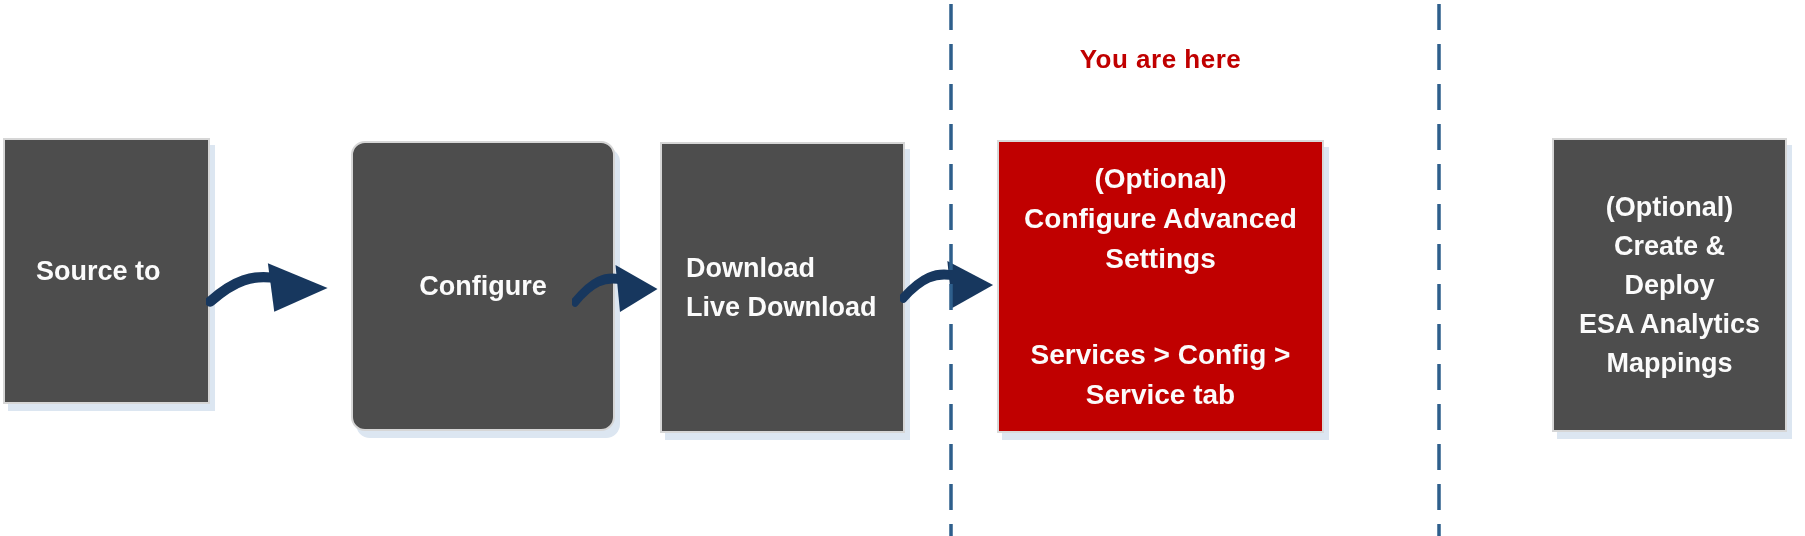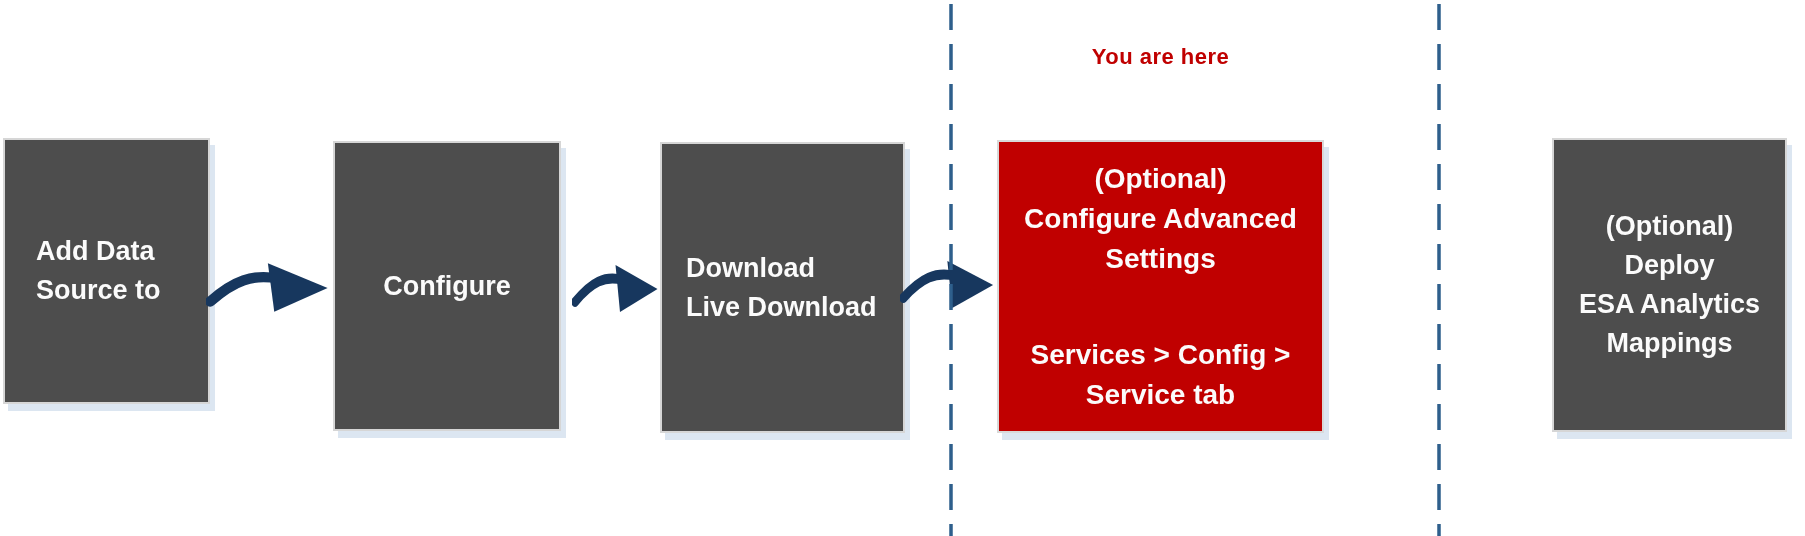--- a/index.html
+++ b/index.html
@@ -14,42 +14,41 @@
     color:#fbfbfb;font-size:27px;line-height:39px;
     display:flex;flex-direction:column;justify-content:center;
   }
   .step-box.align-left{align-items:flex-start;}
   .step-box.align-center{align-items:center;text-align:center;}
   .step-box.red{background:#C00000;border-color:#d9d9d9;font-size:28px;line-height:40px;}
   .group{display:flex;flex-direction:column;align-items:center;}
   .group.gap{margin-top:56px;}
   .you-are-here{
     position:absolute;left:997px;top:44px;width:327px;
-    color:#C00000;font-size:22px;text-align:center;letter-spacing:0.5px;
+    color:#C00000;font-size:26px;text-align:center;letter-spacing:0.5px;
   }
   .divider{position:absolute;top:2px;width:6px;height:534px;}
   .flow-arrow{position:absolute;}
   .line{white-space:nowrap;}
 </style>
 </head>
 <body>
 
 <div id="canvas">
 
   <div class="step-box align-left" style="left:3px;top:138px;width:207px;height:266px;padding-left:31px;">
-    <div class="line">Add Data</div>
     <div class="line">Source to</div>
   </div>
 
   <svg class="flow-arrow" style="left:206px;top:258px;" width="128" height="58" viewBox="0 0 120 56" preserveAspectRatio="none">
     <path d="M4,42 C26,22 44,15 68,20" fill="none" stroke="#17375E" stroke-width="10" stroke-linecap="round"></path>
     <polygon points="58,5 114,29 64,52" fill="#17375E"></polygon>
   </svg>
 
-  <div class="step-box align-center" style="left:333px;top:141px;width:228px;height:290px;">
+  <div class="step-box align-center" style="left:351px;top:141px;width:264px;height:290px;border-radius:14px;">
     <div class="line">Configure</div>
   </div>
 
   <svg class="flow-arrow" style="left:572px;top:260px;" width="90" height="56" viewBox="0 0 120 56" preserveAspectRatio="none">
     <path d="M4,42 C26,22 44,15 68,20" fill="none" stroke="#17375E" stroke-width="10" stroke-linecap="round"></path>
     <polygon points="58,5 114,29 64,52" fill="#17375E"></polygon>
   </svg>
 
   <div class="step-box align-left" style="left:660px;top:142px;width:245px;height:291px;padding-left:24px;">
     <div class="line">Download</div>
@@ -78,18 +77,19 @@
       <div class="line">Service tab</div>
     </div>
   </div>
 
   <svg class="divider" style="left:1436px;">
     <line x1="3" y1="2" x2="3" y2="534" stroke="#2E5F8C" stroke-width="3.5" stroke-dasharray="26 14"></line>
   </svg>
 
   <div class="step-box align-center" style="left:1552px;top:138px;width:235px;height:294px;">
     <div class="line">(Optional)</div>
+    <div class="line">Create &amp;</div>
     <div class="line">Deploy</div>
     <div class="line">ESA Analytics</div>
     <div class="line">Mappings</div>
   </div>
 
 </div>
 
 </body></html>

